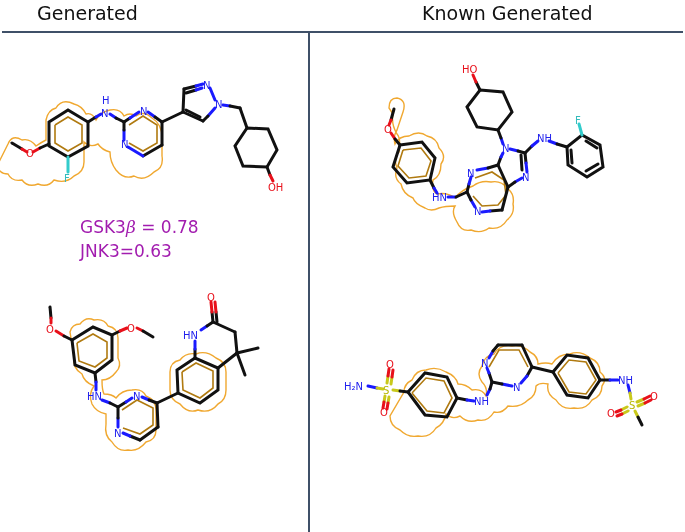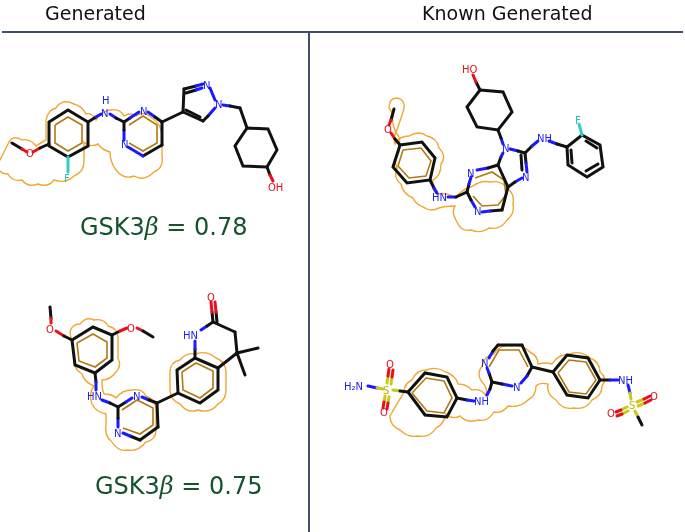--- a/index.html
+++ b/index.html
@@ -1,36 +1,36 @@
 <!DOCTYPE html>
 <html><head>
 <meta charset="utf-8">
 <style>
   html, body { margin: 0; padding: 0; background: #ffffff; }
   body { width: 685px; height: 532px; position: relative; overflow: hidden;
          font-family: "DejaVu Sans", sans-serif; }
   .col-header { position: absolute; top: 0; font-size: 19px; color: #111;
                 font-family: "DejaVu Sans", sans-serif; line-height: 26px; }
-  #hdr-left { left: 37px; margin-left: 8px; }
+  #hdr-left { left: 37px; }
   #hdr-right { left: 422px; }
   .hline { position: absolute; left: 2px; top: 31px; width: 681px; height: 2px; background: #3f5068; }
   .vline { position: absolute; left: 308px; top: 32px; width: 2px; height: 500px; background: #3f5068; }
   svg.mols { position: absolute; left: 0; top: 0; }
   .bond { stroke: #111; stroke-width: 3; fill: none; stroke-linecap: round; }
   .bondN { stroke: #1a1aff; stroke-width: 3; fill: none; stroke-linecap: round; }
   .bondO { stroke: #e8101a; stroke-width: 3; fill: none; stroke-linecap: round; }
   .bondF { stroke: #33cccc; stroke-width: 3; fill: none; stroke-linecap: round; }
   .bondS { stroke: #c9c91a; stroke-width: 3; fill: none; stroke-linecap: round; }
   .arom { stroke: #b07a10; stroke-width: 1.6; fill: none; }
   .hl { fill: none; stroke: #f0a830; stroke-width: 1.4; }
   .lblN { fill: #2020ee; font-size: 10px; font-family: "DejaVu Sans", sans-serif; }
   .lblO { fill: #e8101a; font-size: 10px; font-family: "DejaVu Sans", sans-serif; }
   .lblF { fill: #33bbbb; font-size: 10px; font-family: "DejaVu Sans", sans-serif; }
   .lblS { fill: #b8b800; font-size: 10px; font-family: "DejaVu Sans", sans-serif; }
-  .score { position: absolute; font-size: 24px; color: #14532d; line-height: 24px;
+  .score { position: absolute; font-size: 17px; color: #a21caf; line-height: 24px;
            font-family: "DejaVu Sans", sans-serif; }
   .score .greek { font-style: italic; font-family: "DejaVu Serif", serif; }
   #score1 { left: 80px; top: 215px; }
   #score2 { left: 95px; top: 474px; }
 </style>
 </head>
 <body>
 
 <div class="col-header" id="hdr-left">Generated</div>
 <div class="col-header" id="hdr-right">Known Generated</div>
@@ -285,17 +285,17 @@
     <text class="lblN" x="513" y="391">N</text>
     <text class="lblN" x="618" y="384">NH</text>
     <text class="lblS" x="629" y="409">S</text>
     <text class="lblO" x="650" y="400">O</text>
     <text class="lblO" x="607" y="417">O</text>
   </g>
 </svg>
 
 <div class="score" id="score1">
   <div><span>GSK3</span><span class="greek">β</span><span> = 0.78</span></div>
+  <div>JNK3=0.63</div>
 </div>
 
 <div class="score" id="score2">
-  <div><span>GSK3</span><span class="greek">β</span><span> = 0.75</span></div>
 </div>
 
 </body></html>

